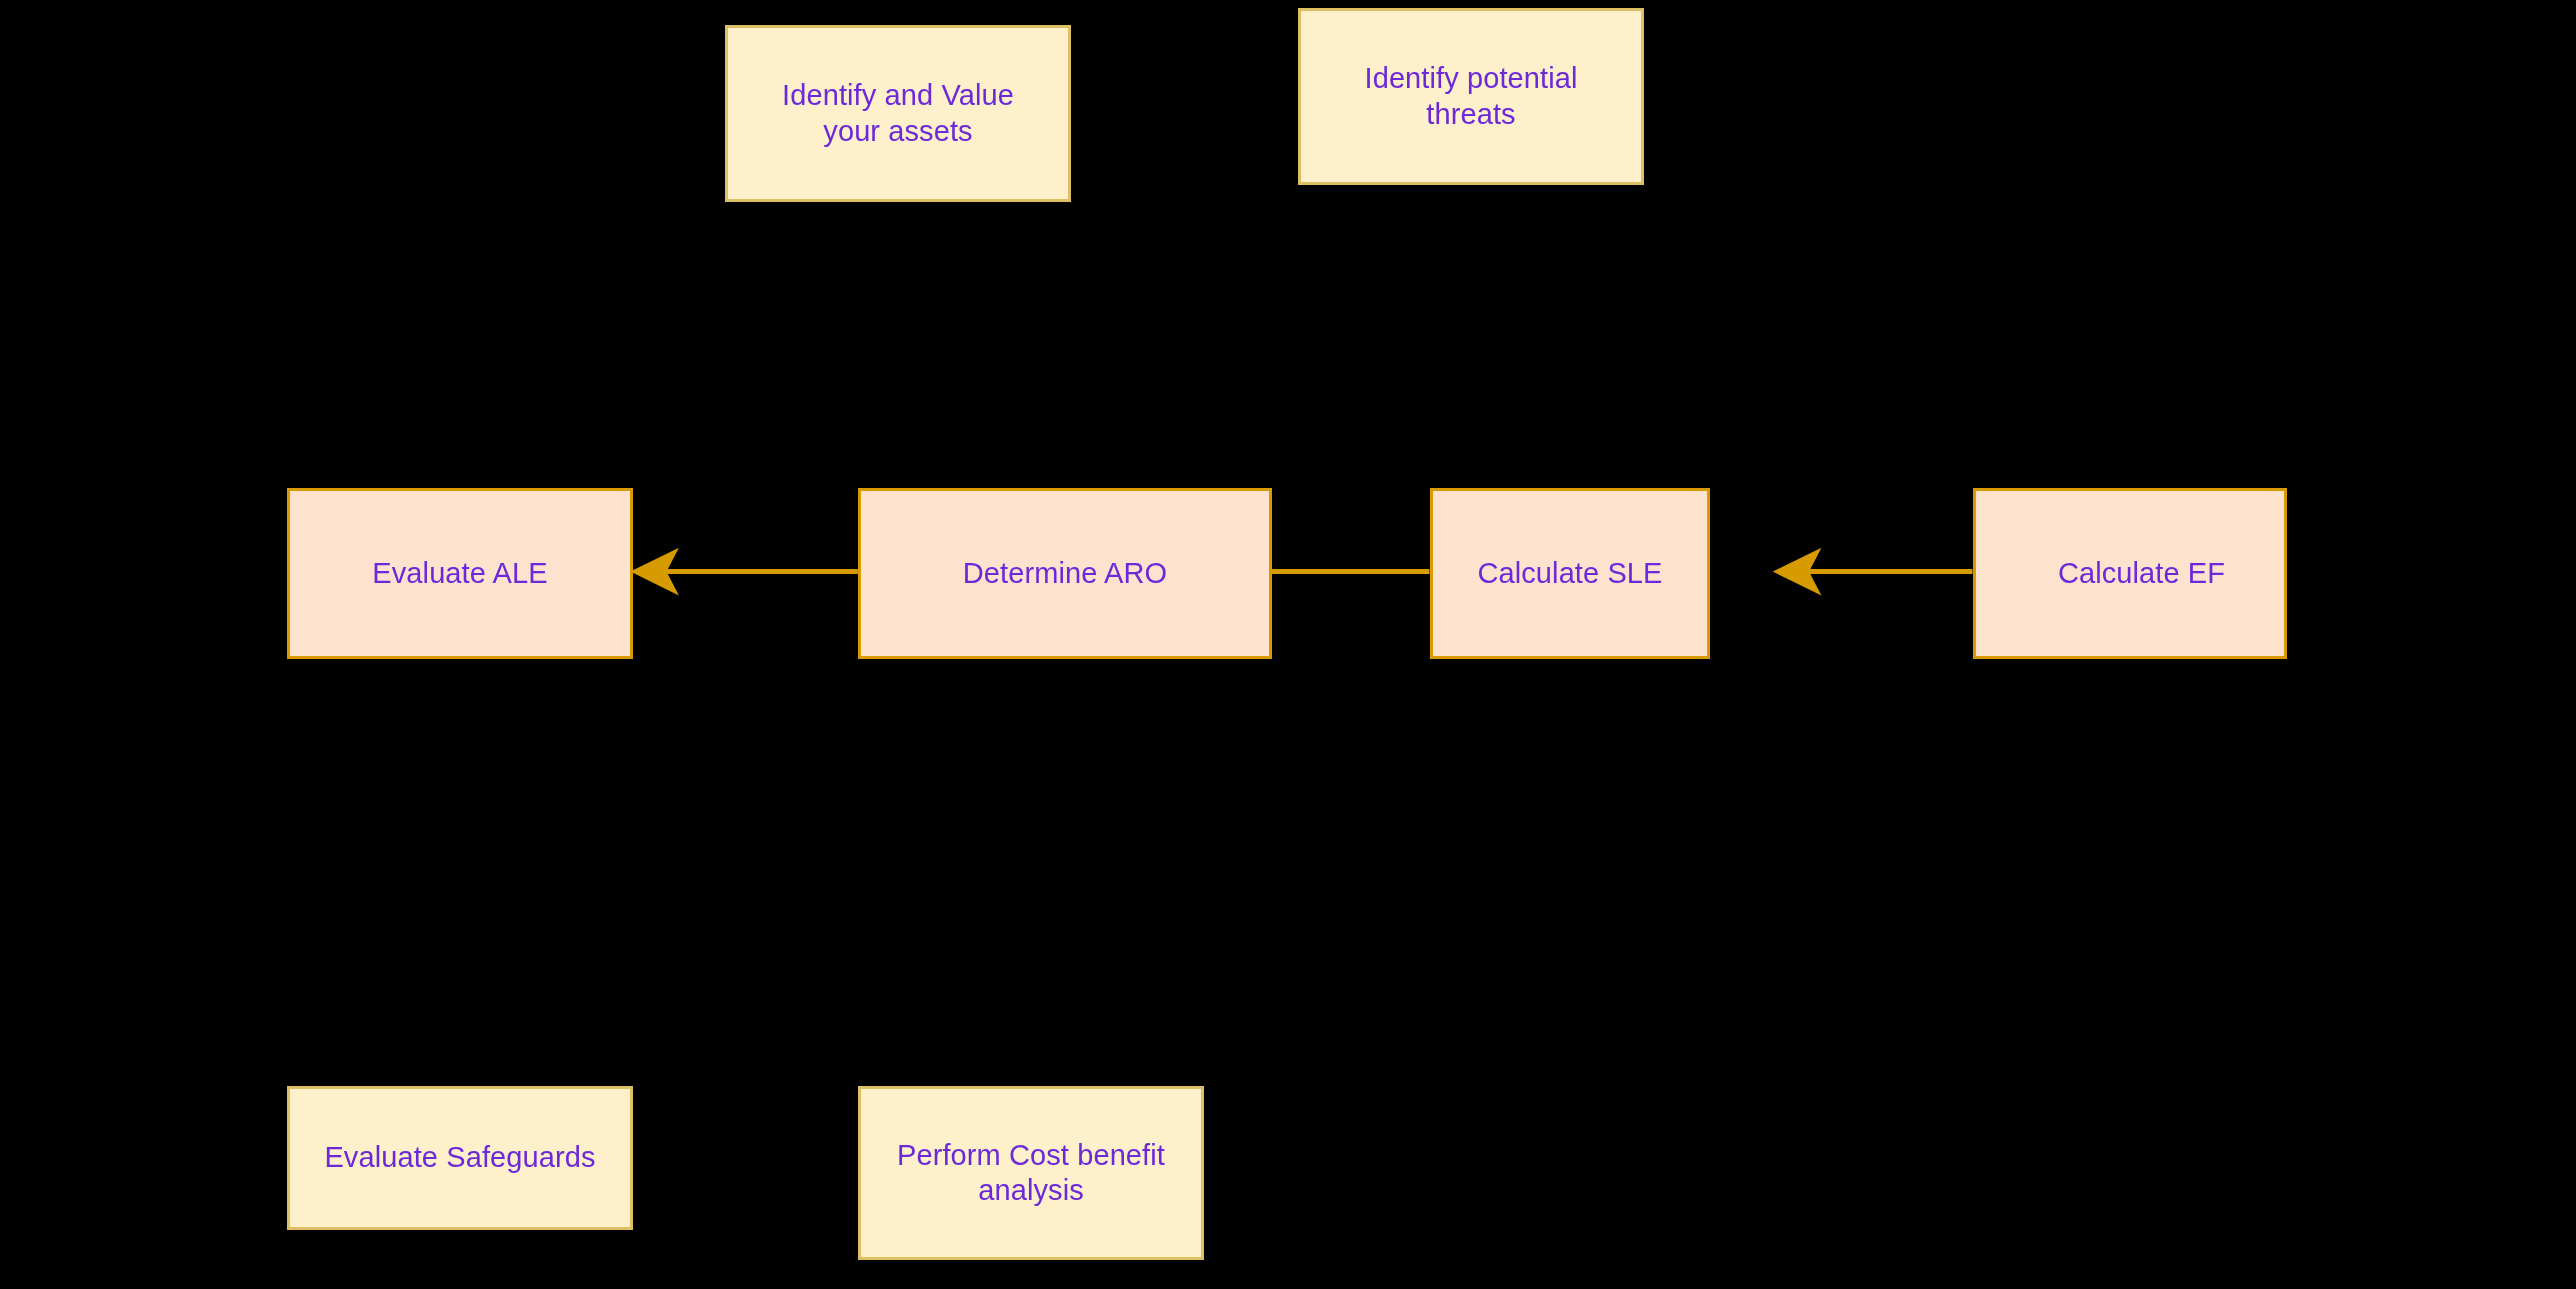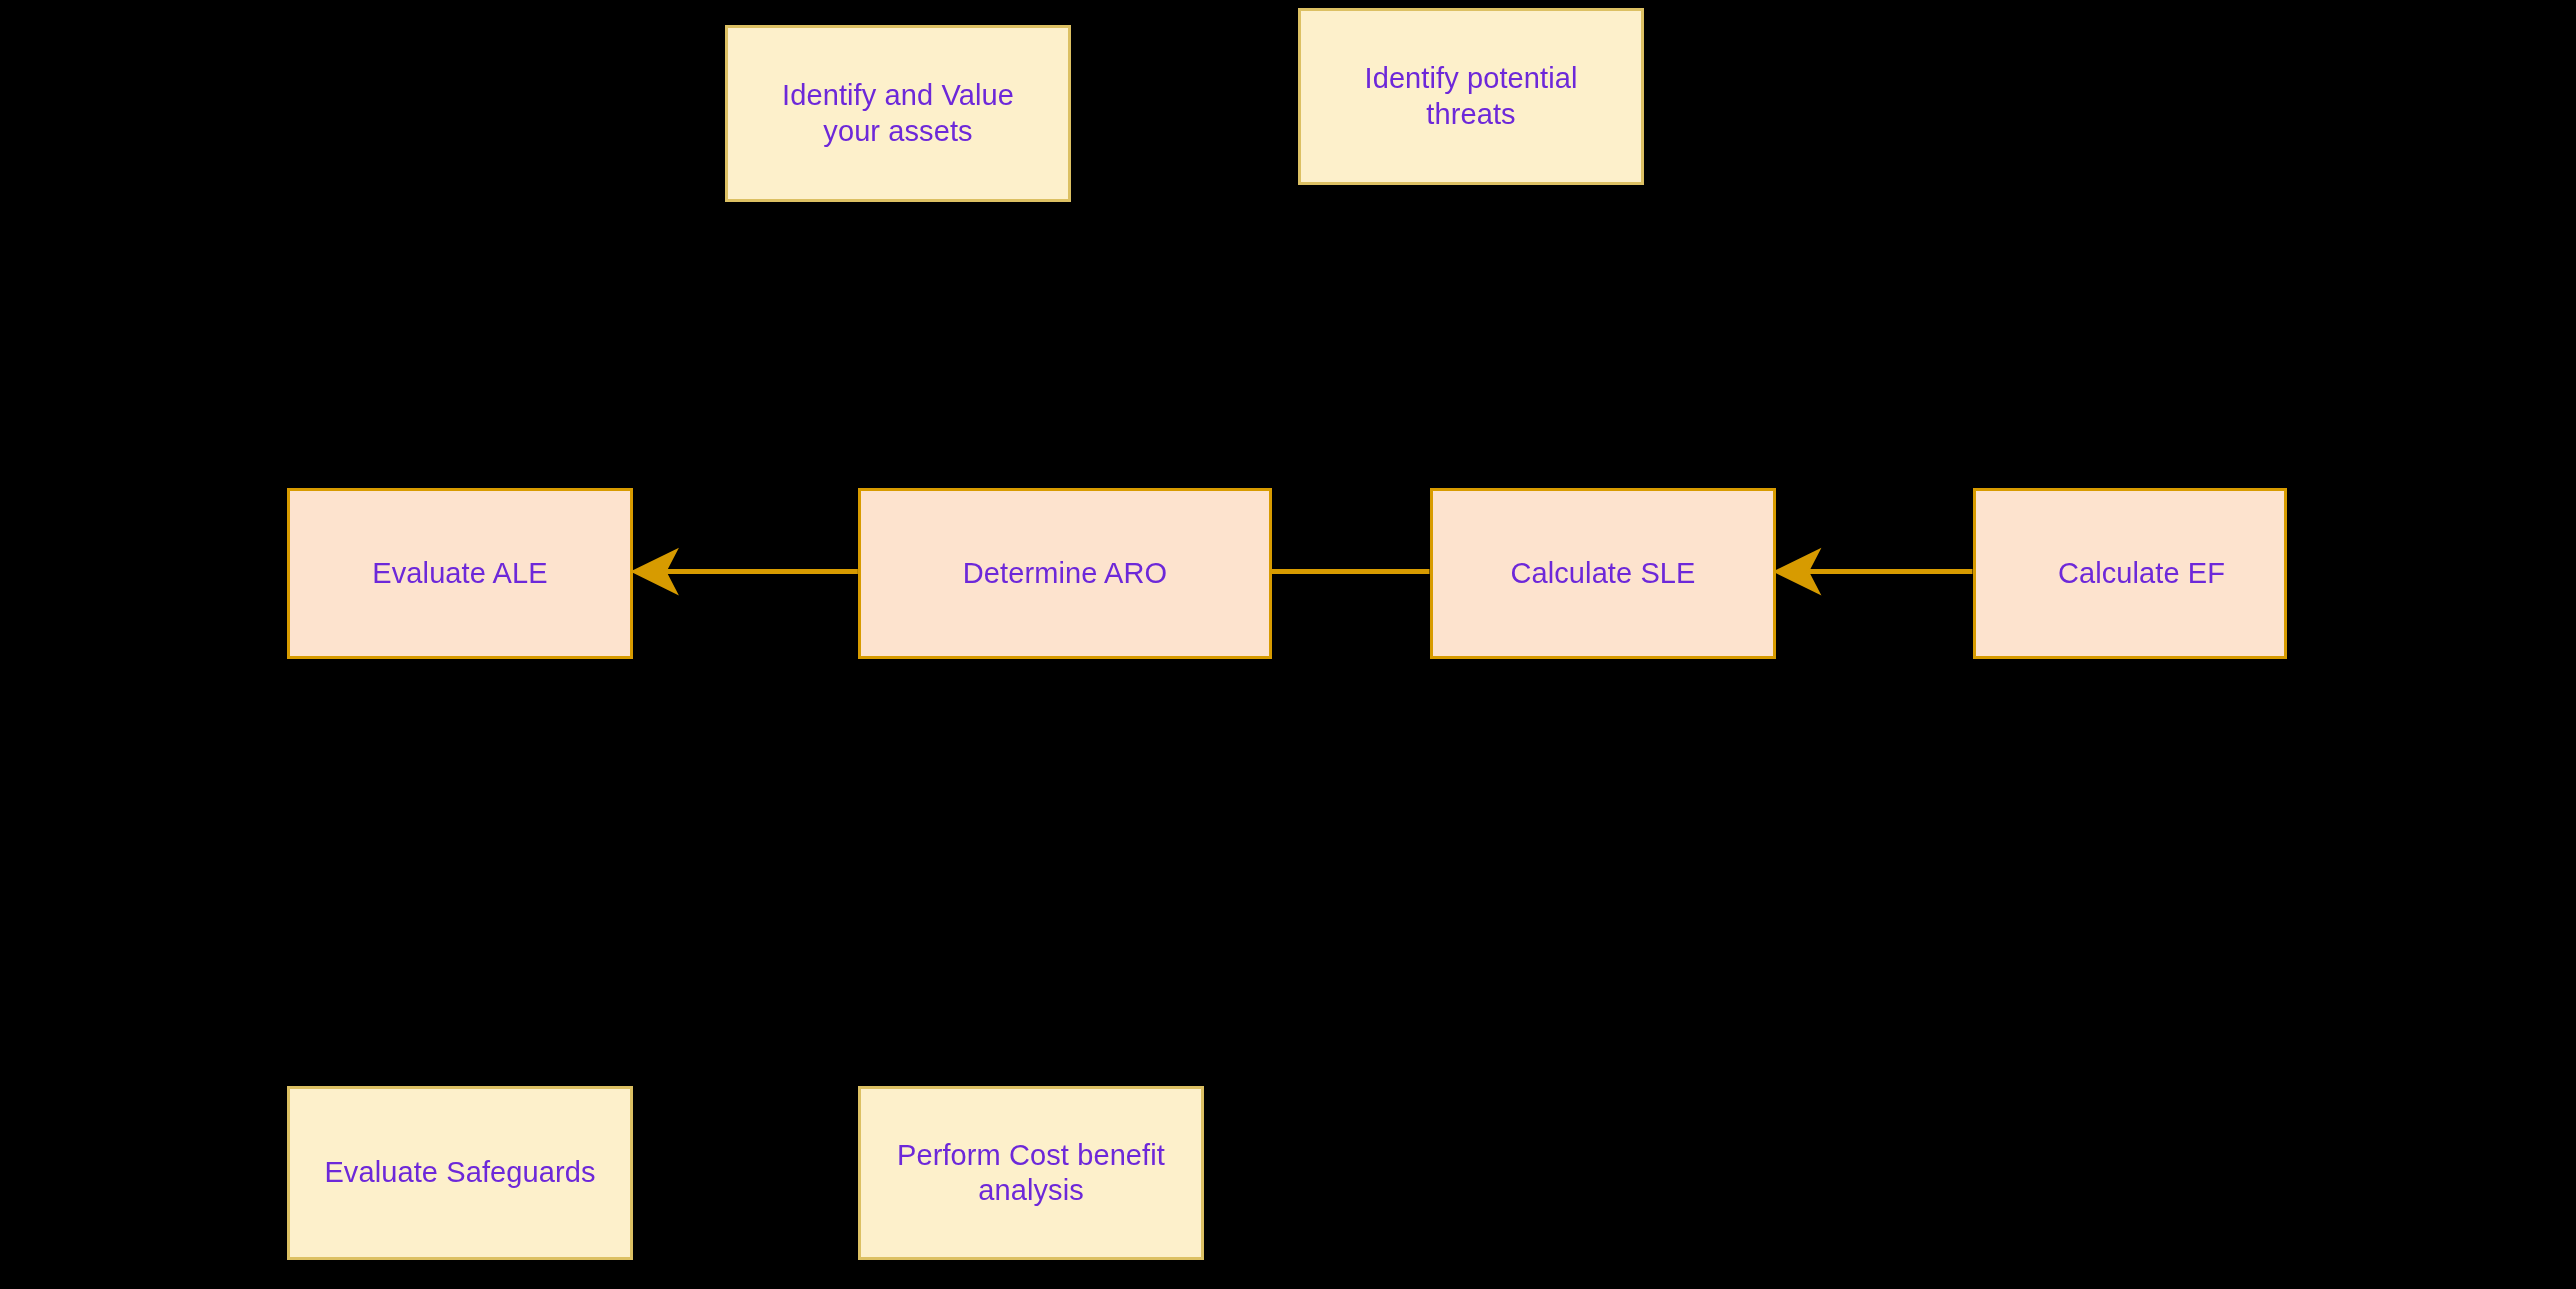--- a/index.html
+++ b/index.html
@@ -88,29 +88,29 @@
   </div>
 
   <div class="node style-peach" style="left:287px; top:488px; width:346px; height:171px;">
     <span class="node-label">Evaluate ALE</span>
   </div>
 
   <div class="node style-peach" style="left:858px; top:488px; width:414px; height:171px;">
     <span class="node-label">Determine ARO</span>
   </div>
 
-  <div class="node style-peach" style="left:1430px; top:488px; width:346px; height:171px;">
+  <div class="node style-peach" style="left:1430px; top:488px; width:280px; height:171px;">
     <span class="node-label">Calculate SLE</span>
   </div>
 
   <div class="node style-peach" style="left:1973px; top:488px; width:314px; height:171px;padding-left:33px;">
     <span class="node-label">Calculate EF</span>
   </div>
 
-  <div class="node style-cream" style="left:287px; top:1086px; width:346px; height:174px;text-align:right;">
+  <div class="node style-cream" style="left:287px; top:1086px; width:346px; height:144px;text-align:right;">
     <span class="node-label">Evaluate Safeguards</span>
   </div>
 
   <div class="node style-cream" style="left:858px; top:1086px; width:346px; height:174px;">
     <span class="node-label">Perform Cost benefit
 analysis</span>
   </div>
 
 </div>
 

